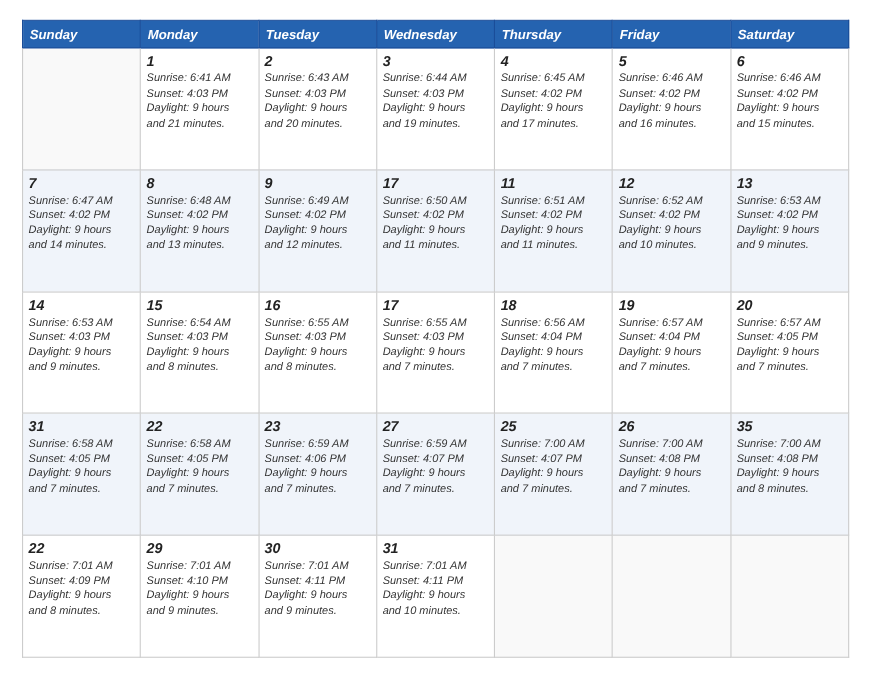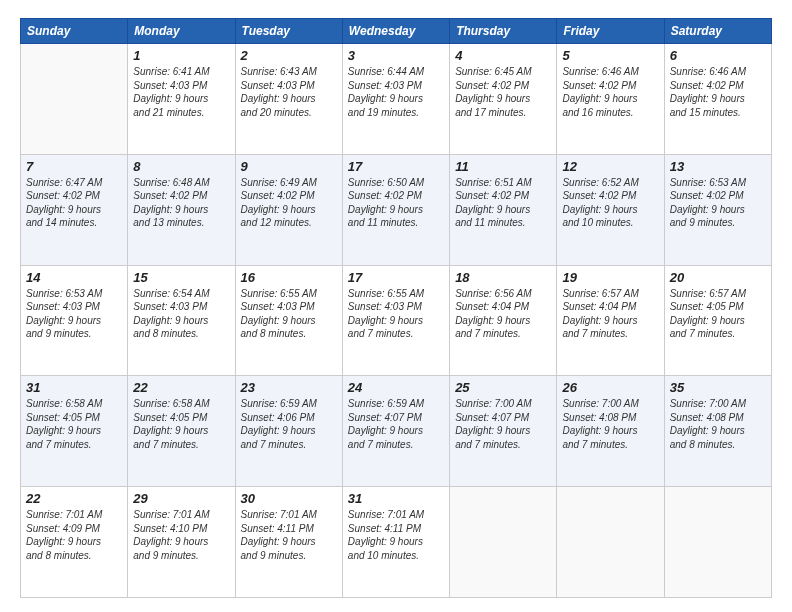--- a/index.html
+++ b/index.html
@@ -202,21 +202,21 @@
           </td>
           <td>
             <span class="day-num">22</span>
             <div class="day-info">Sunrise: 6:58 AM<br>Sunset: 4:05 PM<br>Daylight: 9 hours<br>and 7 minutes.</div>
           </td>
           <td>
             <span class="day-num">23</span>
             <div class="day-info">Sunrise: 6:59 AM<br>Sunset: 4:06 PM<br>Daylight: 9 hours<br>and 7 minutes.</div>
           </td>
           <td>
-            <span class="day-num">24</span>
+            <span class="day-num">27</span>
             <div class="day-info">Sunrise: 6:59 AM<br>Sunset: 4:07 PM<br>Daylight: 9 hours<br>and 7 minutes.</div>
           </td>
           <td>
             <span class="day-num">25</span>
             <div class="day-info">Sunrise: 7:00 AM<br>Sunset: 4:07 PM<br>Daylight: 9 hours<br>and 7 minutes.</div>
           </td>
           <td>
             <span class="day-num">26</span>
             <div class="day-info">Sunrise: 7:00 AM<br>Sunset: 4:08 PM<br>Daylight: 9 hours<br>and 7 minutes.</div>
           </td>

